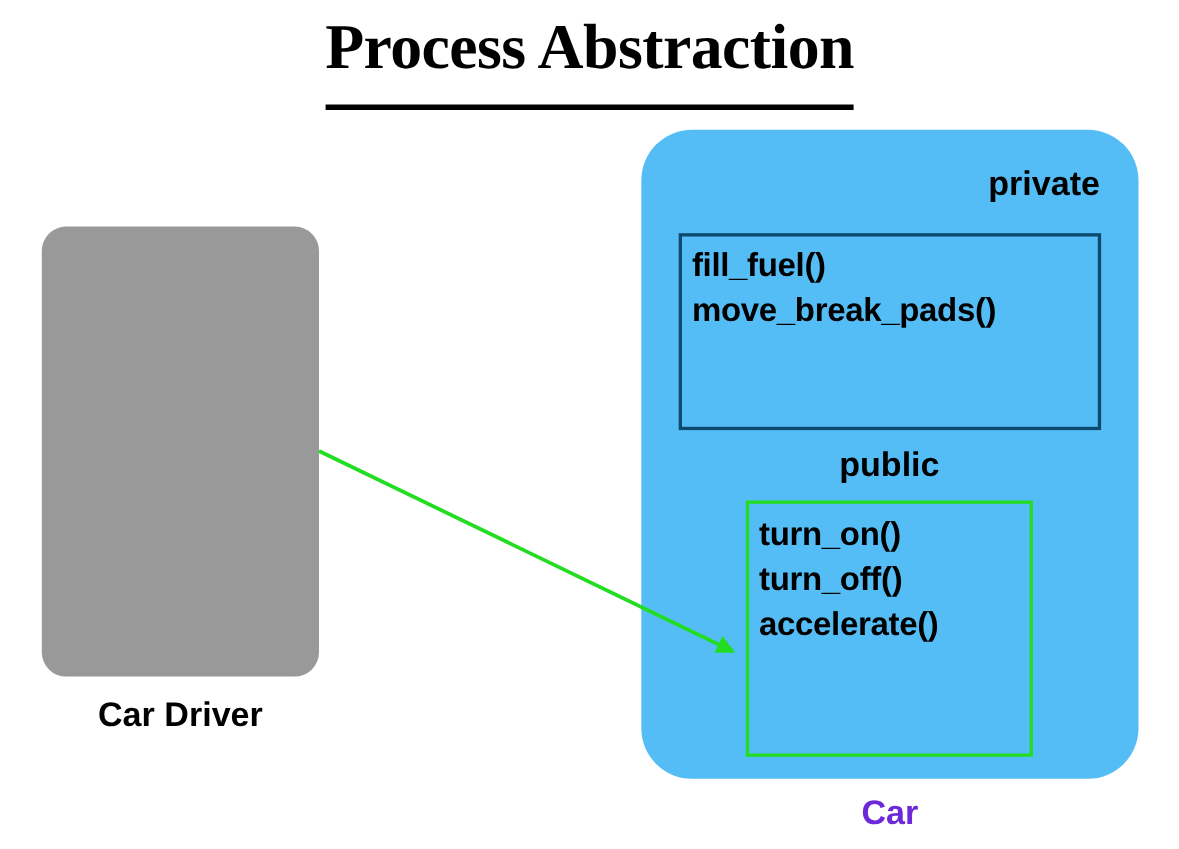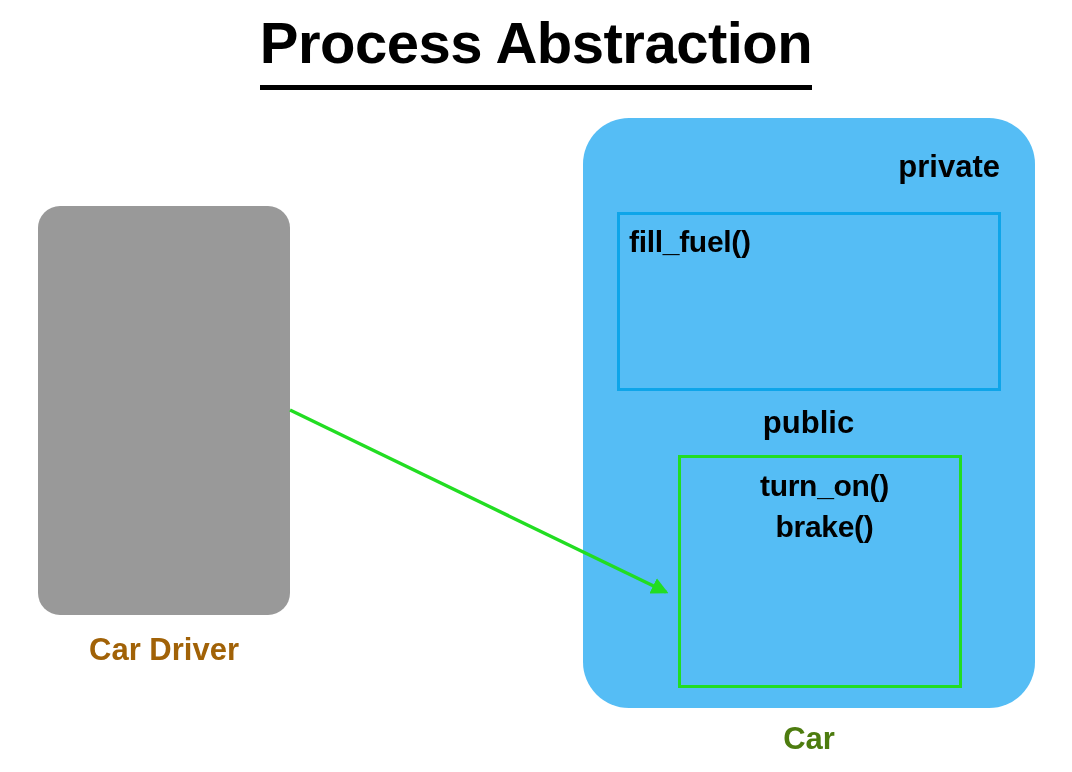--- a/index.html
+++ b/index.html
@@ -29,63 +29,64 @@
     text-align: center;
     font-size: 58px;
     font-weight: bold;
     color: #000000;
     letter-spacing: -0.5px;
     line-height: 70px;
   }
   #title .underline-text {
     display: inline-block;
     border-bottom: 5px solid #000000;
-    padding-bottom: 7px;
+    padding-bottom: 17px;
+    font-family: Liberation Serif, serif;
   }
 
   
   #driver-box {
     position: absolute;
     left: 38px;
     top: 206px;
     width: 252px;
     height: 409px;
     background: #999999;
     border-radius: 22px;
   }
   #driver-label {
     position: absolute;
     left: 38px;
     top: 632px;
     width: 252px;
     text-align: center;
     font-size: 31px;
     font-weight: bold;
-    color: #a16207;
+    color: #000000;
   }
 
   
   #car-box {
     position: absolute;
     left: 583px;
     top: 118px;
     width: 452px;
     height: 590px;
     background: #55bdf5;
     border-radius: 46px;
   }
   #car-label {
     position: absolute;
     left: 583px;
     top: 721px;
     width: 452px;
     text-align: center;
     font-size: 31px;
     font-weight: bold;
-    color: #4d7c0f;
+    color: #6d28d9;
   }
 
   
   .section-heading {
     position: absolute;
     text-align: center;
     font-size: 31px;
     font-weight: bold;
     color: #000000;
     line-height: 36px;
@@ -106,31 +107,30 @@
   .member-box {
     position: absolute;
     box-sizing: border-box;
     background: transparent;
   }
   #private-members {
     left: 617px;
     top: 212px;
     width: 384px;
     height: 179px;
-    border: 3px solid #0ea5e9;
+    border: 3px solid #0c4a6e;
     padding: 6px 0 0 9px;
   }
   #public-members {
     left: 678px;
     top: 455px;
-    width: 284px;
+    width: 261px;
     height: 233px;
     border: 3px solid #22dd22;
     padding: 7px 0 0 9px;
-    text-align: center;
   }
   .member {
     font-size: 30px;
     font-weight: bold;
     color: #000000;
     line-height: 41px;
     white-space: nowrap;
     letter-spacing: -0.3px;
   }
 
@@ -155,27 +155,29 @@
 
   <div id="driver-box"></div>
   <div id="driver-label">Car Driver</div>
 
   <div id="car-box"></div>
 
   <div id="private-heading" class="section-heading">private</div>
 
   <div id="private-members" class="member-box">
     <div class="member">fill_fuel()</div>
+    <div class="member">move_break_pads()</div>
   </div>
 
   <div id="public-heading" class="section-heading">public</div>
 
   <div id="public-members" class="member-box">
     <div class="member">turn_on()</div>
-    <div class="member">brake()</div>
+    <div class="member">turn_off()</div>
+    <div class="member">accelerate()</div>
   </div>
 
   <div id="car-label">Car</div>
 
   <svg id="arrow-svg" viewBox="0 0 1072 772" xmlns="http://www.w3.org/2000/svg">
     <defs>
       <marker id="arrowhead" markerWidth="5" markerHeight="5" refX="4.2" refY="2.5" orient="auto" markerUnits="strokeWidth">
         <path d="M0,0 L5,2.5 L0,5 z" fill="#22dd22"></path>
       </marker>
     </defs>

